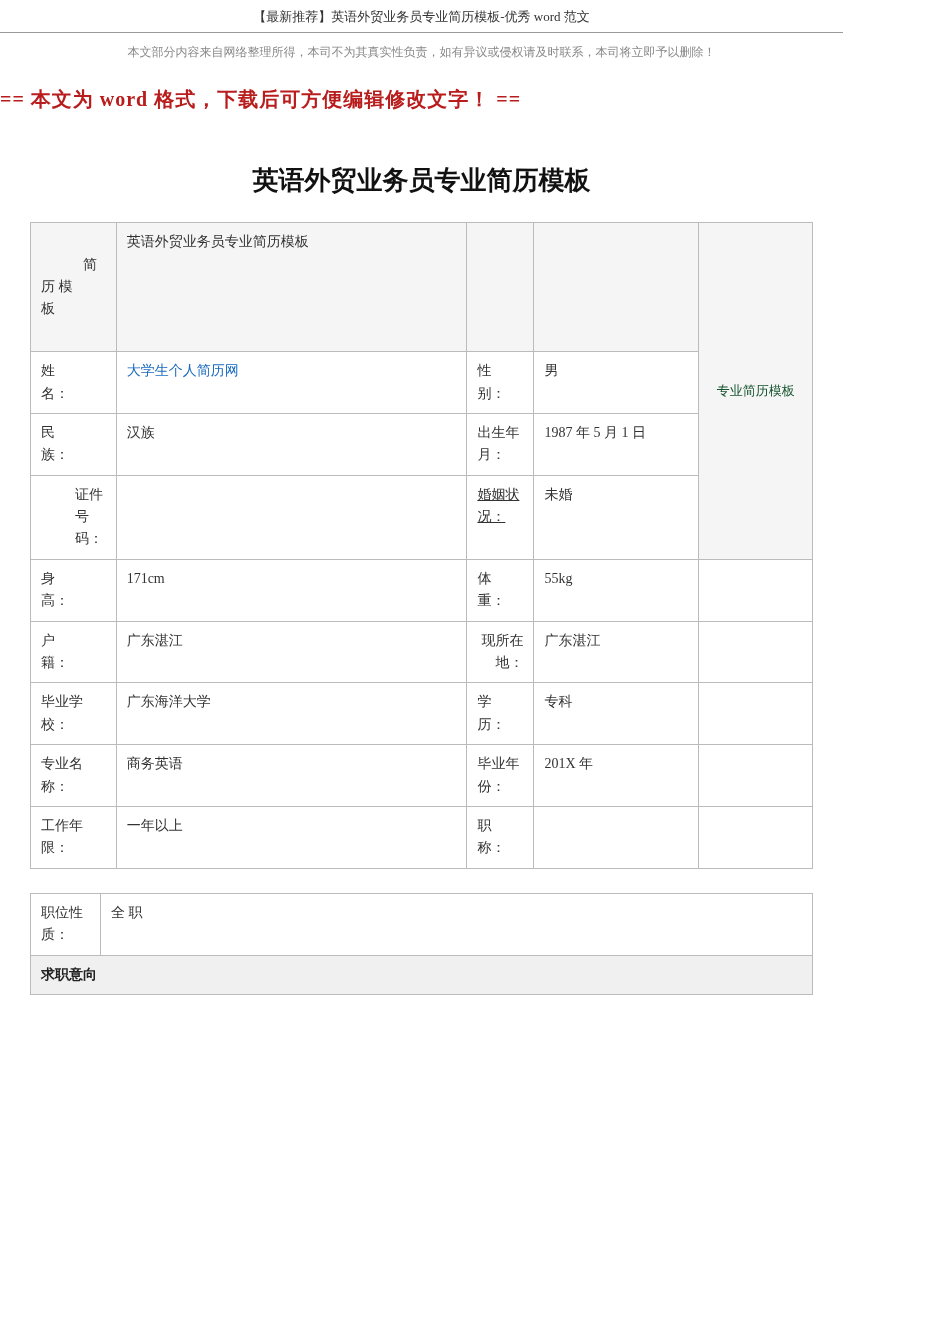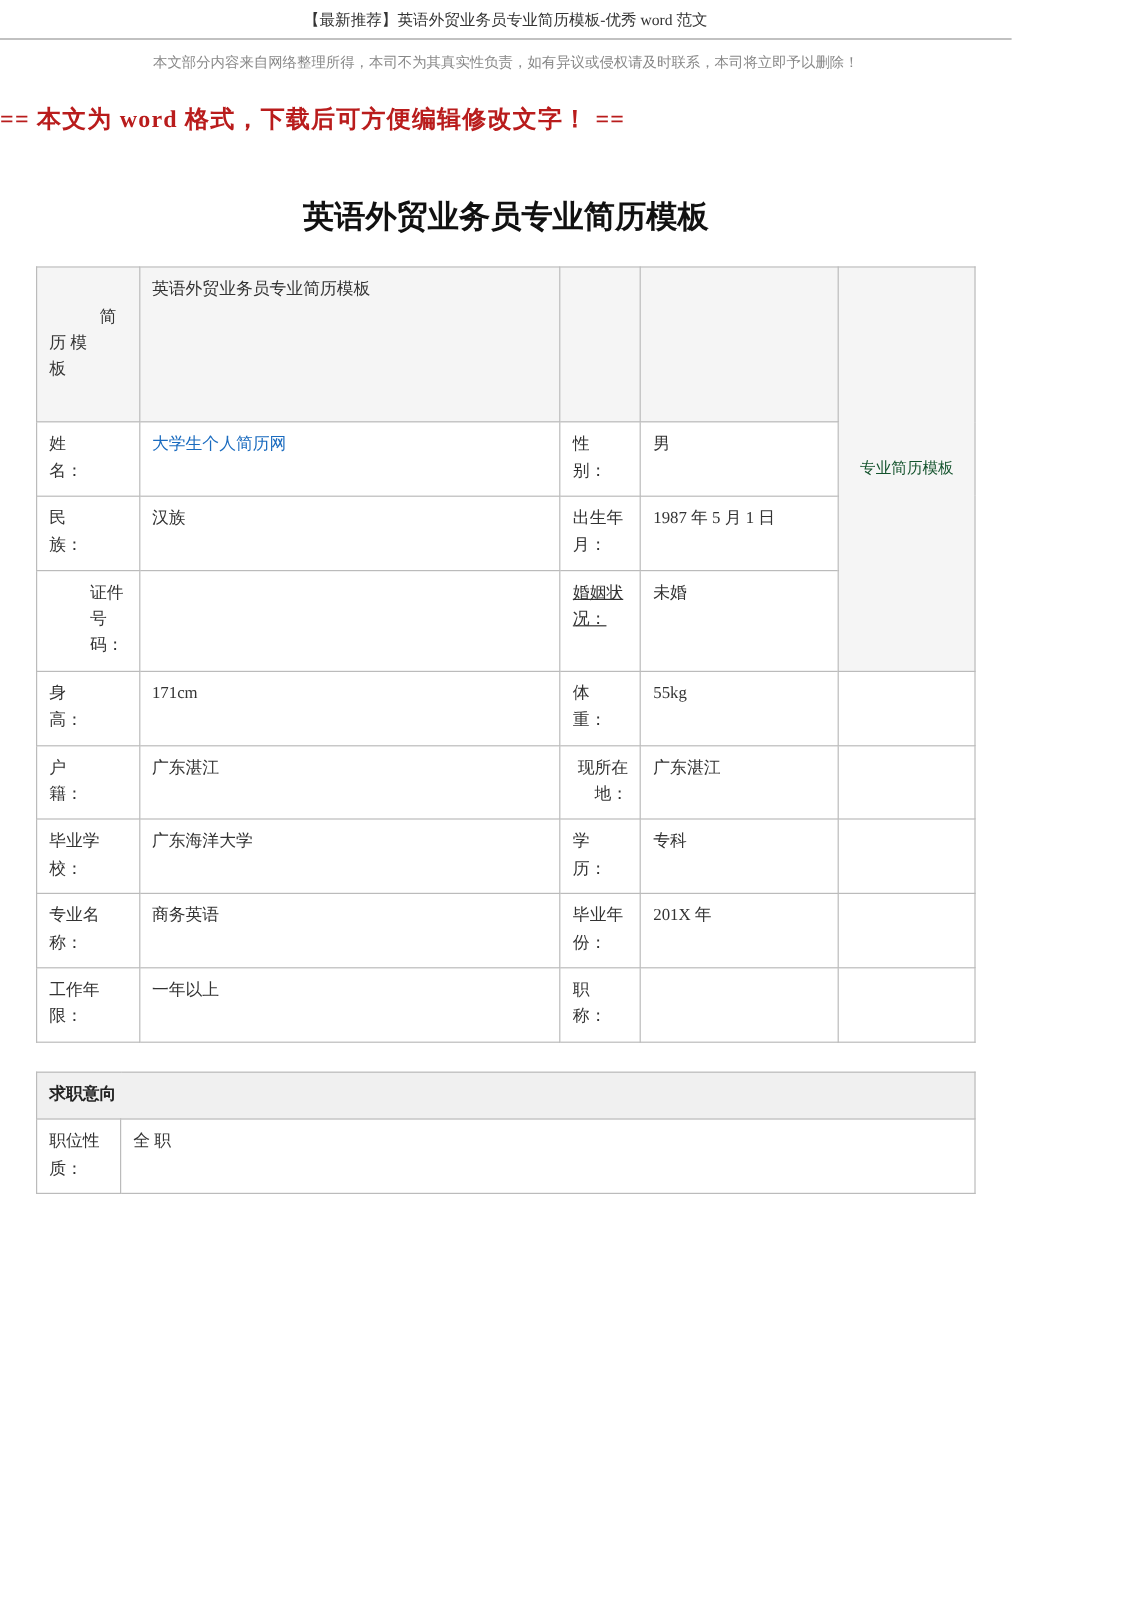--- a/index.html
+++ b/index.html
@@ -216,26 +216,26 @@
           <td class="value-cell"></td>
           <td class="photo-cell"></td>
         </tr>
 
       </tbody>
     </table>
 
     <table class="resume-table" style="margin-top:20px;">
       <tbody>
         <tr>
-          <td class="section-header-cell" colspan="4">
-            <span>求职意向</span>
-          </td>
-        </tr>
-        <tr>
           <td class="label-cell" style="white-space:pre-wrap; width:70px;">职位性
 质：</td>
           <td class="value-cell" colspan="3">全 职</td>
         </tr>
+        <tr>
+          <td class="section-header-cell" colspan="4">
+            <span>求职意向</span>
+          </td>
+        </tr>
       </tbody>
     </table>
 
   </div>
 </div>
 
 </body></html>

